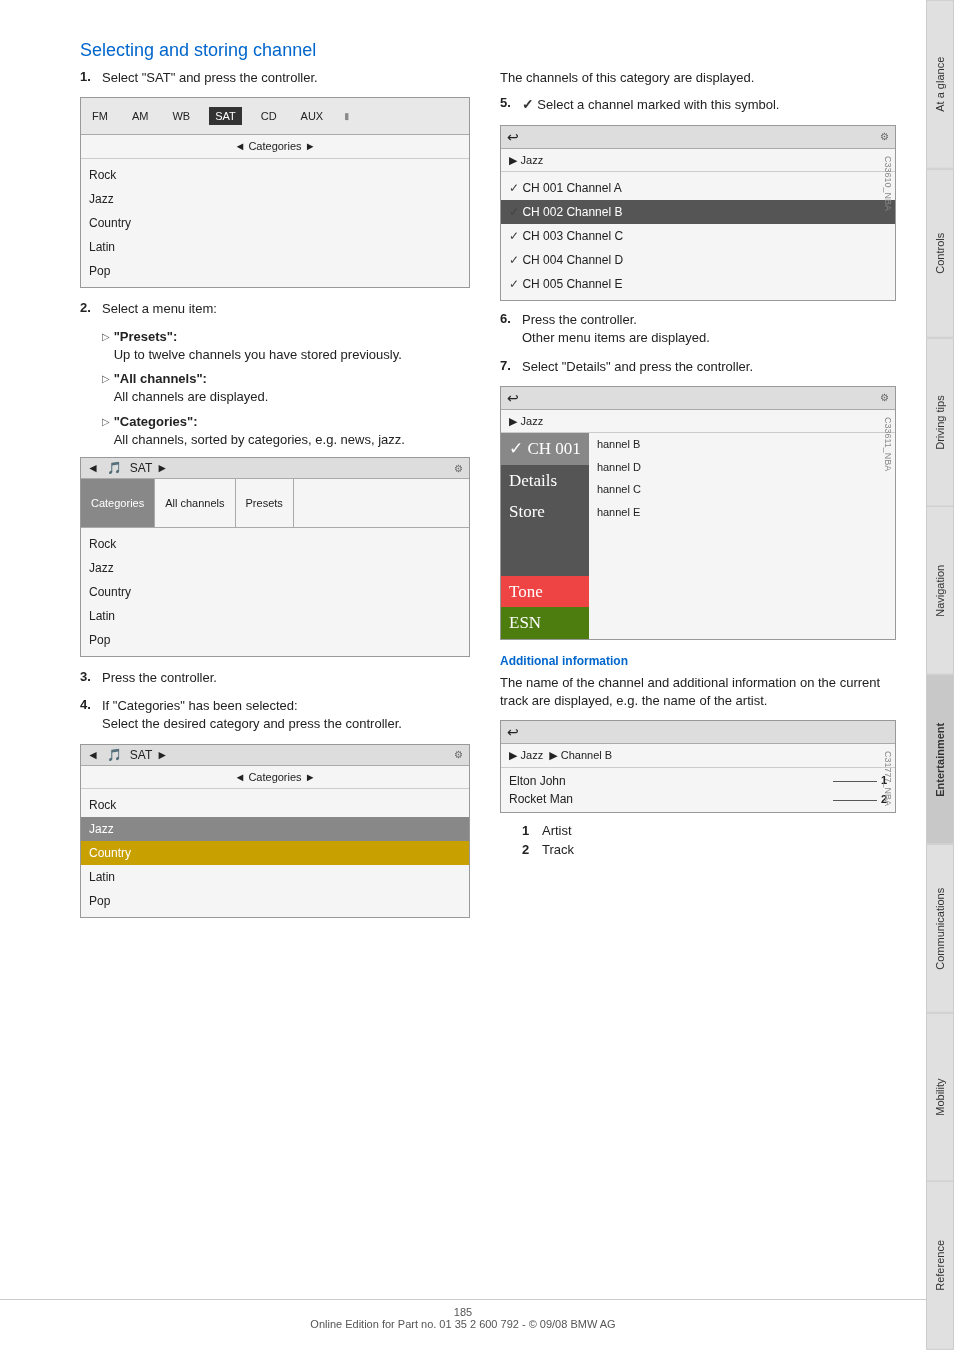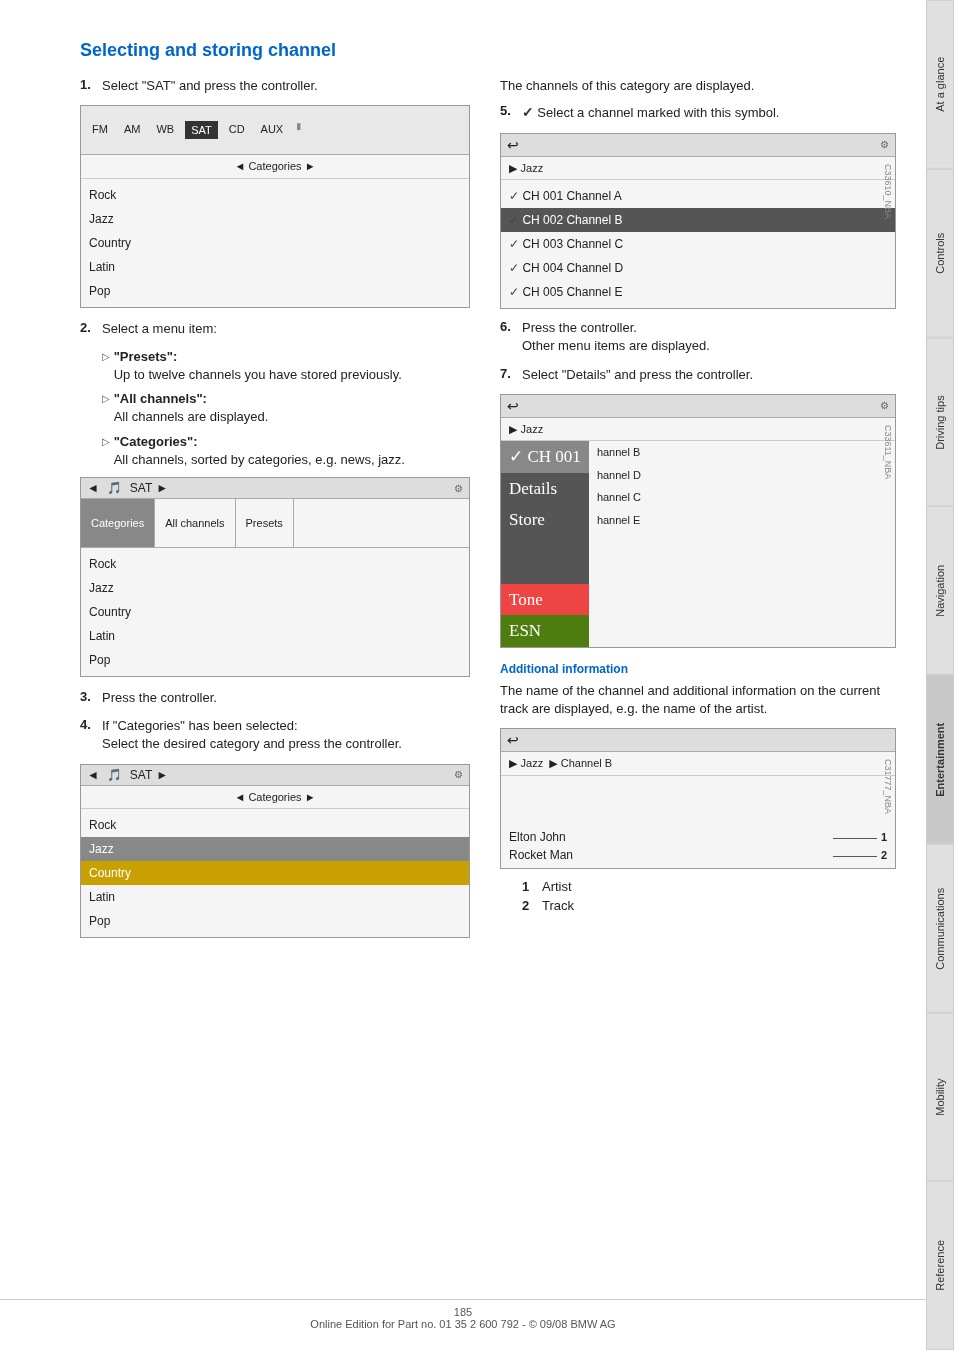--- a/index.html
+++ b/index.html
@@ -53,22 +53,22 @@
       top: 0;
       width: 926px;
       height: 1350px;
       padding: 40px 30px 30px 80px;
     }
 
     
     .page-title {
       color: #0066cc;
       font-size: 18px;
-      font-weight: bold;
-      margin-bottom: 16px;
+      font-weight: normal;
+      margin-bottom: 8px;
     }
 
     
     .two-col {
       display: flex;
       gap: 30px;
     }
     .left-col {
       width: 390px;
       flex-shrink: 0;
@@ -163,23 +163,23 @@
       border-right: 1px solid #aaa;
     }
     .screen-tab.active {
       background: #888;
       color: #fff;
     }
 
     
     .radio-bar {
       display: flex;
-      align-items: flex-start;
-      gap: 6px;
-      padding: 15px 6px;
+      align-items: center;
+      gap: 14px;
+      padding: 9px 6px;
       background: #e8e8e8;
       border-bottom: 1px solid #aaa;
       font-size: 11px;
     }
     .radio-btn {
       padding: 2px 5px;
       font-size: 11px;
     }
     .radio-btn.active {
       background: #333;
@@ -455,21 +455,21 @@
 
       <div class="section-title">Additional information</div>
       <p style="line-height:1.4;margin-bottom:10px;">The name of the channel and additional information on the current track are displayed, e.g. the name of the artist.</p>
 
       <div class="screen-small-box" style="position:relative;">
         <div class="screen-header">
           <span style="font-size:14px;">↩</span>
         </div>
         <div class="screen-row" style="font-size:11px;border-bottom:1px solid #ccc;padding-left:8px;">▶ Jazz &nbsp;▶ Channel B</div>
         <div style="padding:6px 8px;">
-          <div style="display:flex;align-items:center;margin-bottom:4px;margin-top:48px;">
+          <div style="display:flex;margin-bottom:4px;">
             <span style="flex:1;">Elton John</span>
             <span style="font-size:11px;margin-right:4px;">————</span>
             <span style="font-weight:bold;font-size:11px;">1</span>
           </div>
           <div style="display:flex;align-items:center;">
             <span style="flex:1;">Rocket Man</span>
             <span style="font-size:11px;margin-right:4px;">————</span>
             <span style="font-weight:bold;font-size:11px;">2</span>
           </div>
         </div>

